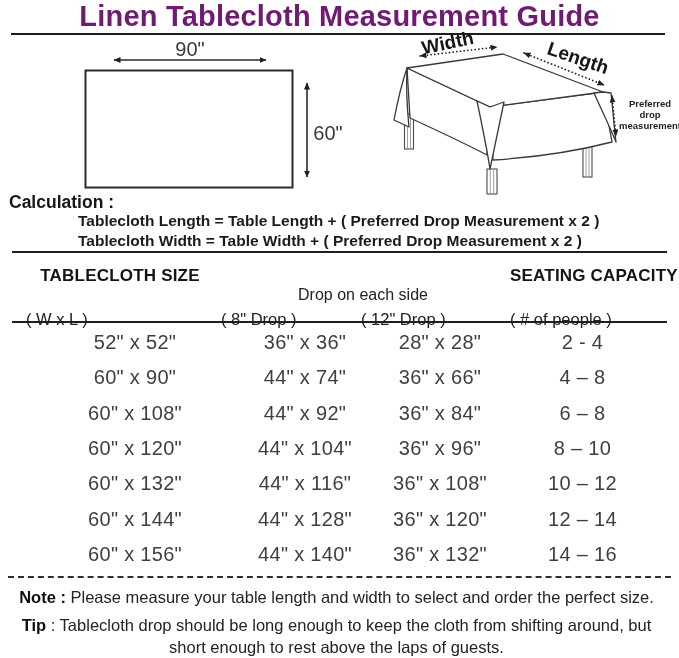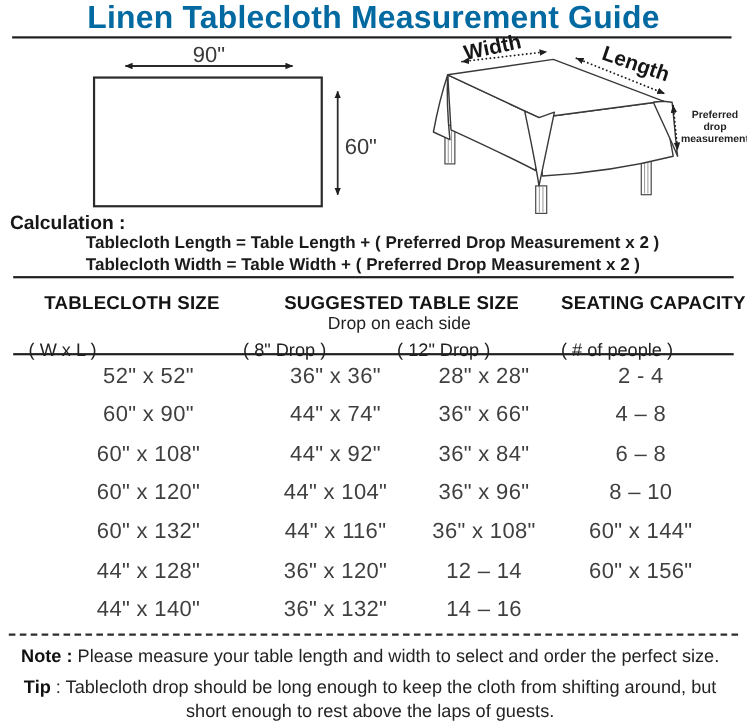--- a/index.html
+++ b/index.html
@@ -3,21 +3,21 @@
 <meta charset="utf-8">
 <style>
   html,body{margin:0;padding:0;}
   body{
     width:679px;height:658px;position:relative;background:#ffffff;
     font-family:"Liberation Sans", sans-serif;color:#1c1c1c;overflow:hidden;
   }
   .abs{position:absolute;}
   .page-title{
     top:0;left:0;width:679px;text-align:center;
-    font-size:29px;font-weight:700;color:#0369a1;letter-spacing:0.2px;
+    font-size:29px;font-weight:700;color:#701a75;letter-spacing:0.2px;
   }
   .title-rule{top:33px;left:11px;right:14px;height:2px;background:#1f1f1f;}
   #diagram-svg{top:30px;left:0;overflow:visible;}
   .dim-label{font:20px "Liberation Sans",sans-serif;fill:#3a3a3a;}
   .ill-label{font:700 19px "Liberation Sans",sans-serif;fill:#161616;}
   .drop-label{font:600 9.5px "Liberation Sans",sans-serif;fill:#222222;text-anchor:middle;}
   .cloth{fill:#ffffff;stroke:#3a3a3a;stroke-width:1.3;stroke-linejoin:round;}
   .leg{fill:#ffffff;stroke:#4a4a4a;stroke-width:1.1;}
   .legline{stroke:#8a8a8a;stroke-width:0.8;}
   .solid-arrow{stroke:#2a2a2a;stroke-width:1.6;fill:none;}
@@ -102,21 +102,20 @@
 </svg>
 
 <div class="abs calc-heading">Calculation :</div>
 <div class="abs calc-line" style="top:212px;">Tablecloth Length = Table Length + ( Preferred Drop Measurement x 2 )</div>
 <div class="abs calc-line" style="top:232px;">Tablecloth Width = Table Width + ( Preferred Drop Measurement x 2 )</div>
 
 <div class="abs rule" style="top:251px;"></div>
 
 <div class="abs grid4 thead">
   <div class="h-main h1">TABLECLOTH SIZE</div>
-  <div class="h-main h2">SUGGESTED TABLE SIZE</div>
   <div class="h-main h3">SEATING CAPACITY</div>
   <div class="h-drop">Drop on each side</div>
   <div class="h-sub s1">( W x L )</div>
   <div class="h-sub s2">( 8" Drop )</div>
   <div class="h-sub s3">( 12" Drop )</div>
   <div class="h-sub s4">( # of people )</div>
 </div>
 
 <div class="abs rule" style="top:321px;"></div>
 
@@ -137,20 +136,21 @@
   <div class="cell">6 – 8</div>
 
   <div class="cell">60" x 120"</div>
   <div class="cell">44" x 104"</div>
   <div class="cell">36" x 96"</div>
   <div class="cell">8 – 10</div>
 
   <div class="cell">60" x 132"</div>
   <div class="cell">44" x 116"</div>
   <div class="cell">36" x 108"</div>
+  <div class="cell">10 – 12</div>
 
   <div class="cell">60" x 144"</div>
   <div class="cell">44" x 128"</div>
   <div class="cell">36" x 120"</div>
   <div class="cell">12 – 14</div>
 
   <div class="cell">60" x 156"</div>
   <div class="cell">44" x 140"</div>
   <div class="cell">36" x 132"</div>
   <div class="cell">14 – 16</div>

